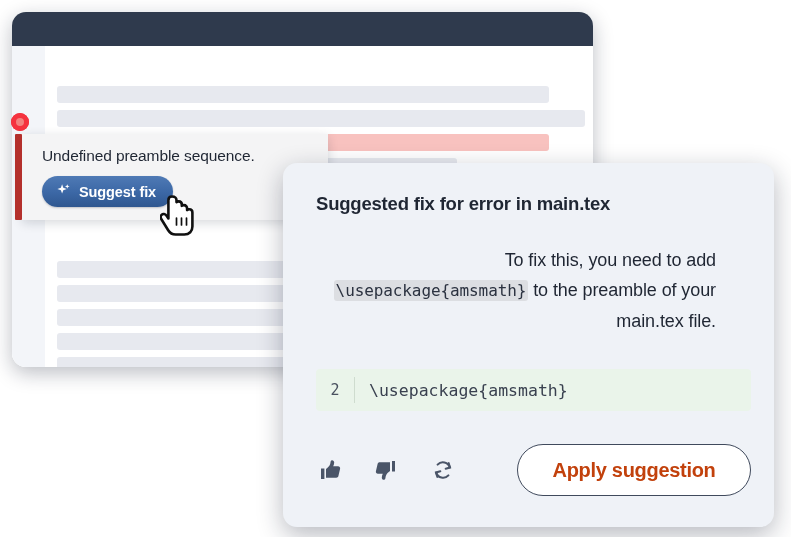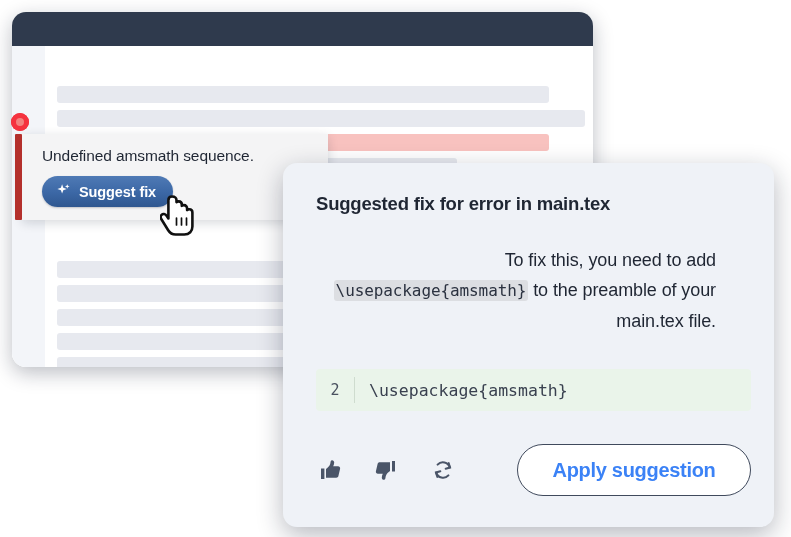--- a/index.html
+++ b/index.html
@@ -201,21 +201,21 @@
   }
   #thumbs-up-button { margin-right: 26px; }
   #thumbs-down-button { margin-right: 26px; }
   #apply-suggestion-button {
     position: absolute;
     right: 0; top: 0;
     width: 234px; height: 52px;
     border-radius: 26px;
     background: #ffffff;
     border: 1.6px solid #404a5c;
-    color: #3b82f6;
+    color: #c2410c;
     font-family: "Liberation Sans", sans-serif;
     font-size: 20px;
     font-weight: 700;
     letter-spacing: -0.3px;
     cursor: pointer;
   }
 </style>
 </head>
 <body>
 
@@ -236,21 +236,21 @@
           <div class="ln" style="top: 287px; left: 0px; width: 492px;"></div>
           <div class="ln" style="top: 311px; left: 0px; width: 492px;"></div>
         </div>
     </div>
   </div>
 
   <div id="error-dot"></div>
   <div id="error-bar"></div>
 
   <div id="error-tooltip">
-    <div id="error-message">Undefined amsmath sequence.</div>
+    <div id="error-message">Undefined preamble sequence.</div>
     <button id="suggest-fix-button">
       <span id="sparkle-icon">
         <svg width="17" height="17" viewBox="0 0 24 24" fill="#ffffff">
           <path d="M10 3.2 L11.7 8.1 L16.6 9.8 L11.7 11.5 L10 16.4 L8.3 11.5 L3.4 9.8 L8.3 8.1 Z"></path>
           <path d="M17.3 3 L18.2 5.4 L20.6 6.3 L18.2 7.2 L17.3 9.6 L16.4 7.2 L14 6.3 L16.4 5.4 Z"></path>
         </svg>
       </span>
       <span>Suggest fix</span>
     </button>
   </div>

